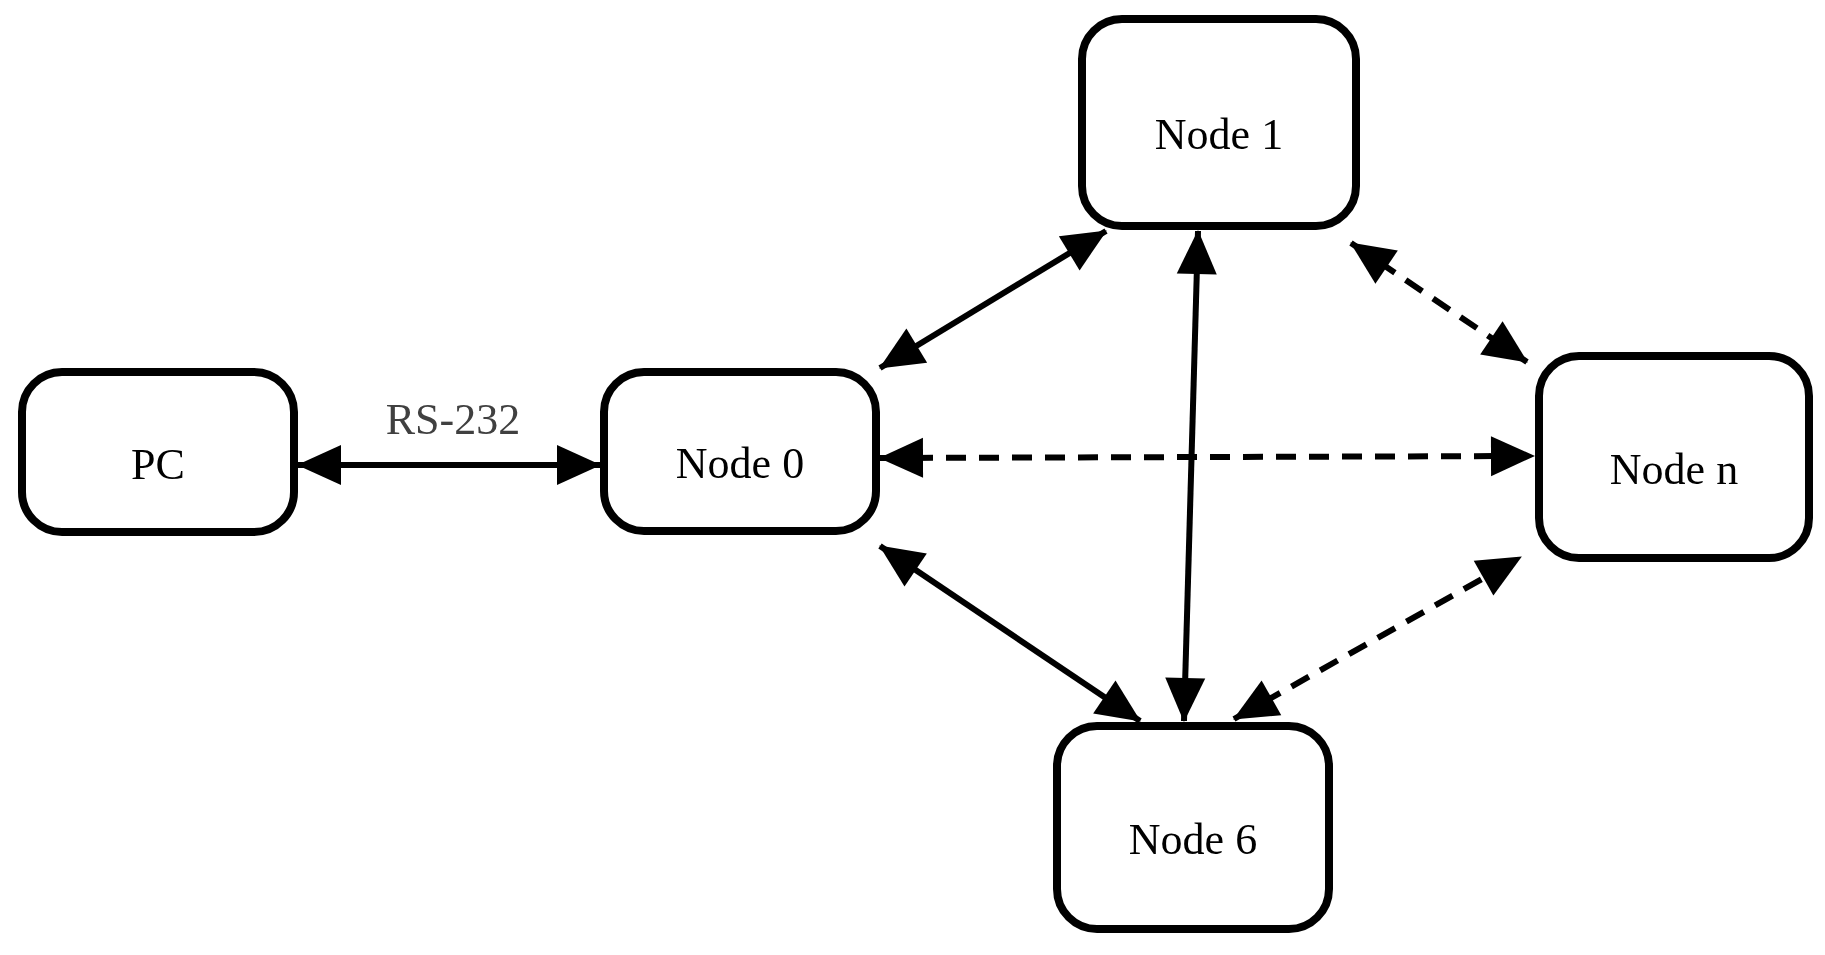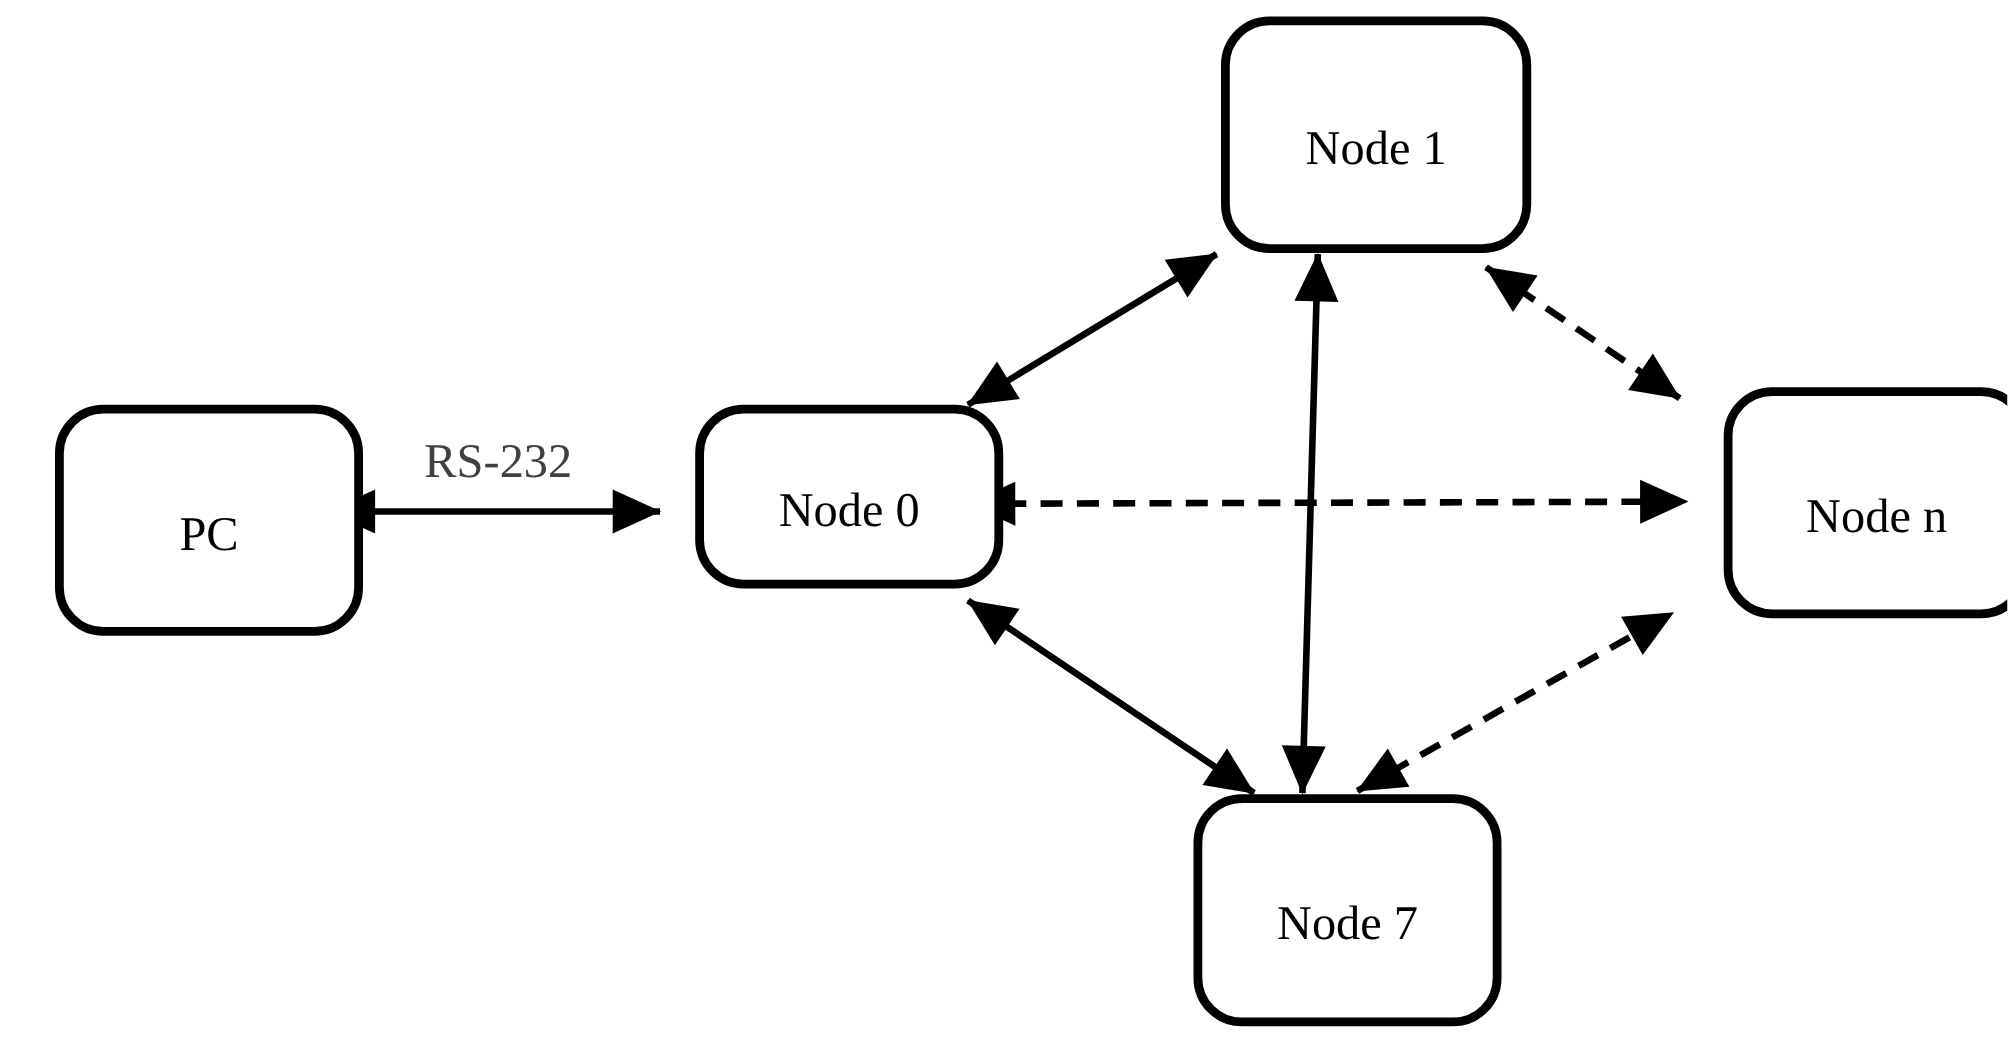--- a/index.html
+++ b/index.html
@@ -29,23 +29,22 @@
     border: 8px solid #000000;
     border-radius: 44px;
     background: #ffffff;
     display: flex;
     align-items: center;
     justify-content: center;
     padding-top: 25px;
     font-size: 44px;
     line-height: 1;
     color: #000000;
-    margin-left: 32px;
   }
-  #pc-box    { left: 18px;   top: 368px; width: 280px; height: 210px; }
+  #pc-box    { left: 18px;   top: 368px; width: 280px; height: 168px; }
   #node0-box { left: 600px;  top: 368px; width: 280px; height: 167px; }
   #node1-box { left: 1078px; top: 15px;  width: 282px; height: 215px; }
   #node2-box { left: 1053px; top: 722px; width: 280px; height: 211px; }
   #noden-box { left: 1535px; top: 352px; width: 278px; height: 210px; text-align: center; }
   .edge-label {
     position: absolute;
     left: 368px;
     top: 398px;
     width: 170px;
     text-align: center;
@@ -90,21 +89,21 @@
 
   <div id="node0-box" class="node-box">
     <span>Node 0</span>
   </div>
 
   <div id="node1-box" class="node-box">
     <span>Node 1</span>
   </div>
 
   <div id="node2-box" class="node-box">
-    <span>Node 7</span>
+    <span>Node 6</span>
   </div>
 
   <div id="noden-box" class="node-box">
     <span>Node n</span>
   </div>
 
   <div class="edge-label">RS-232</div>
 
 </div>
 

